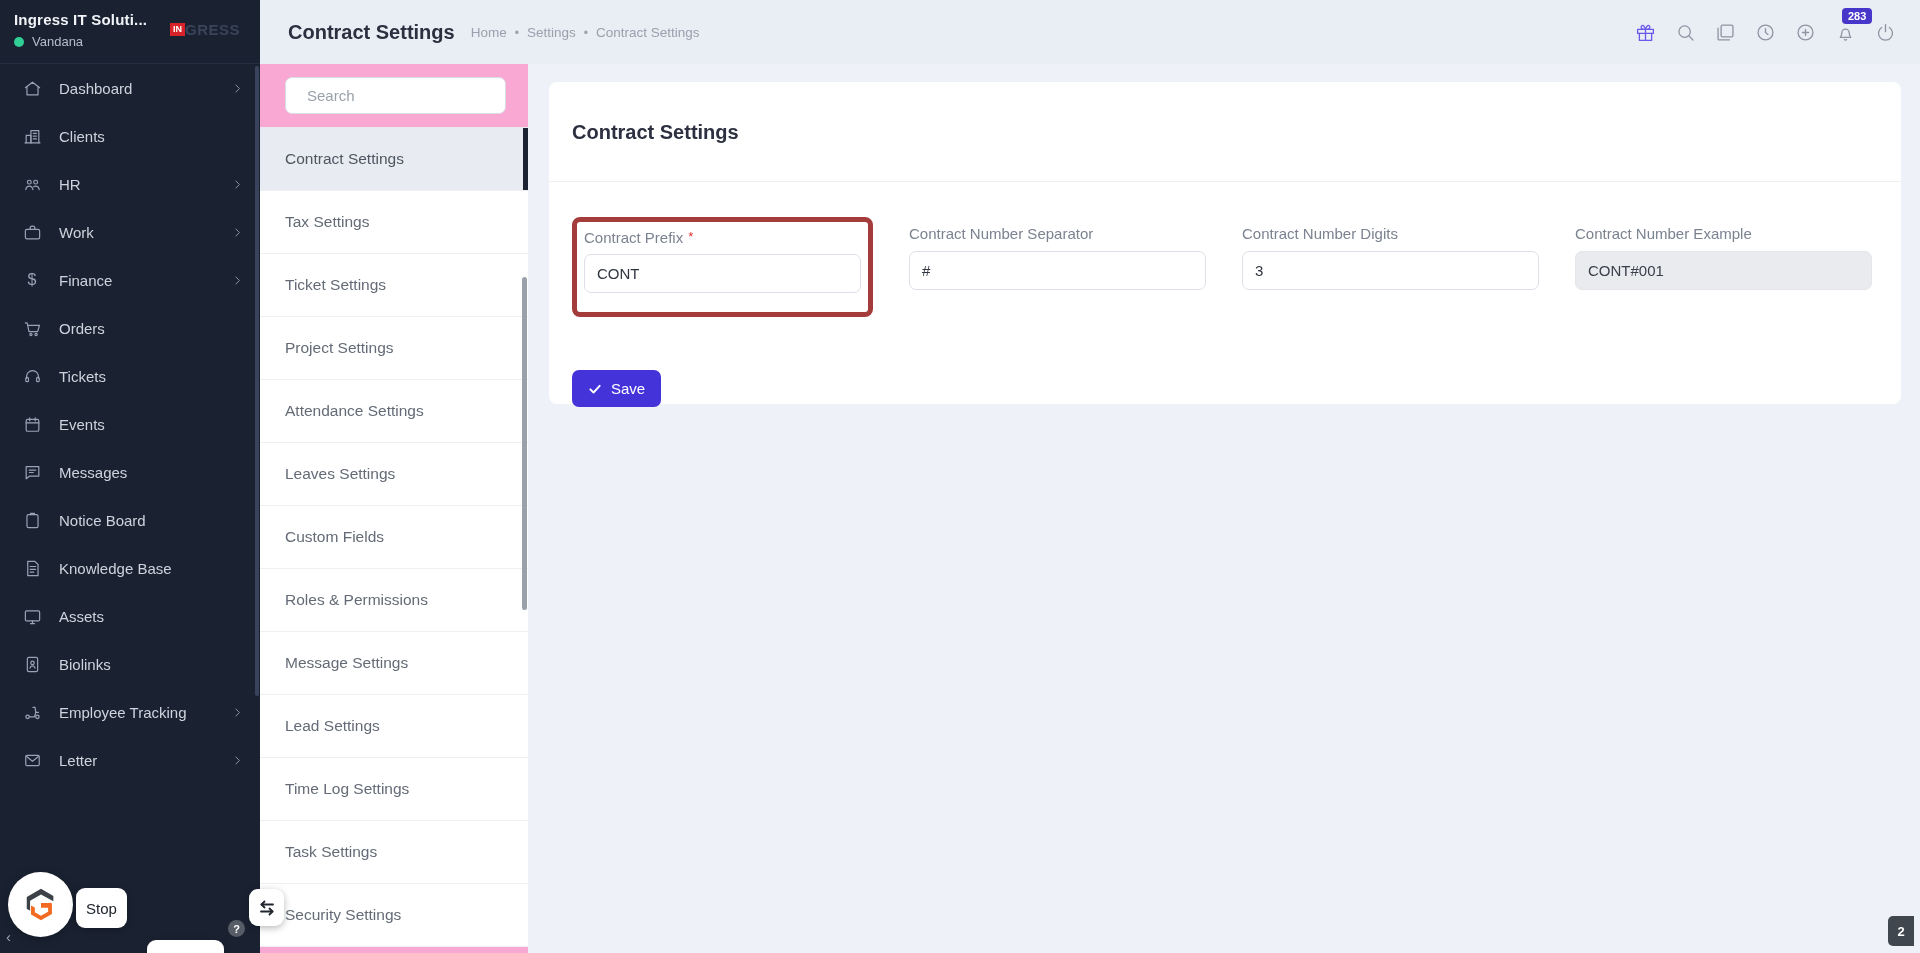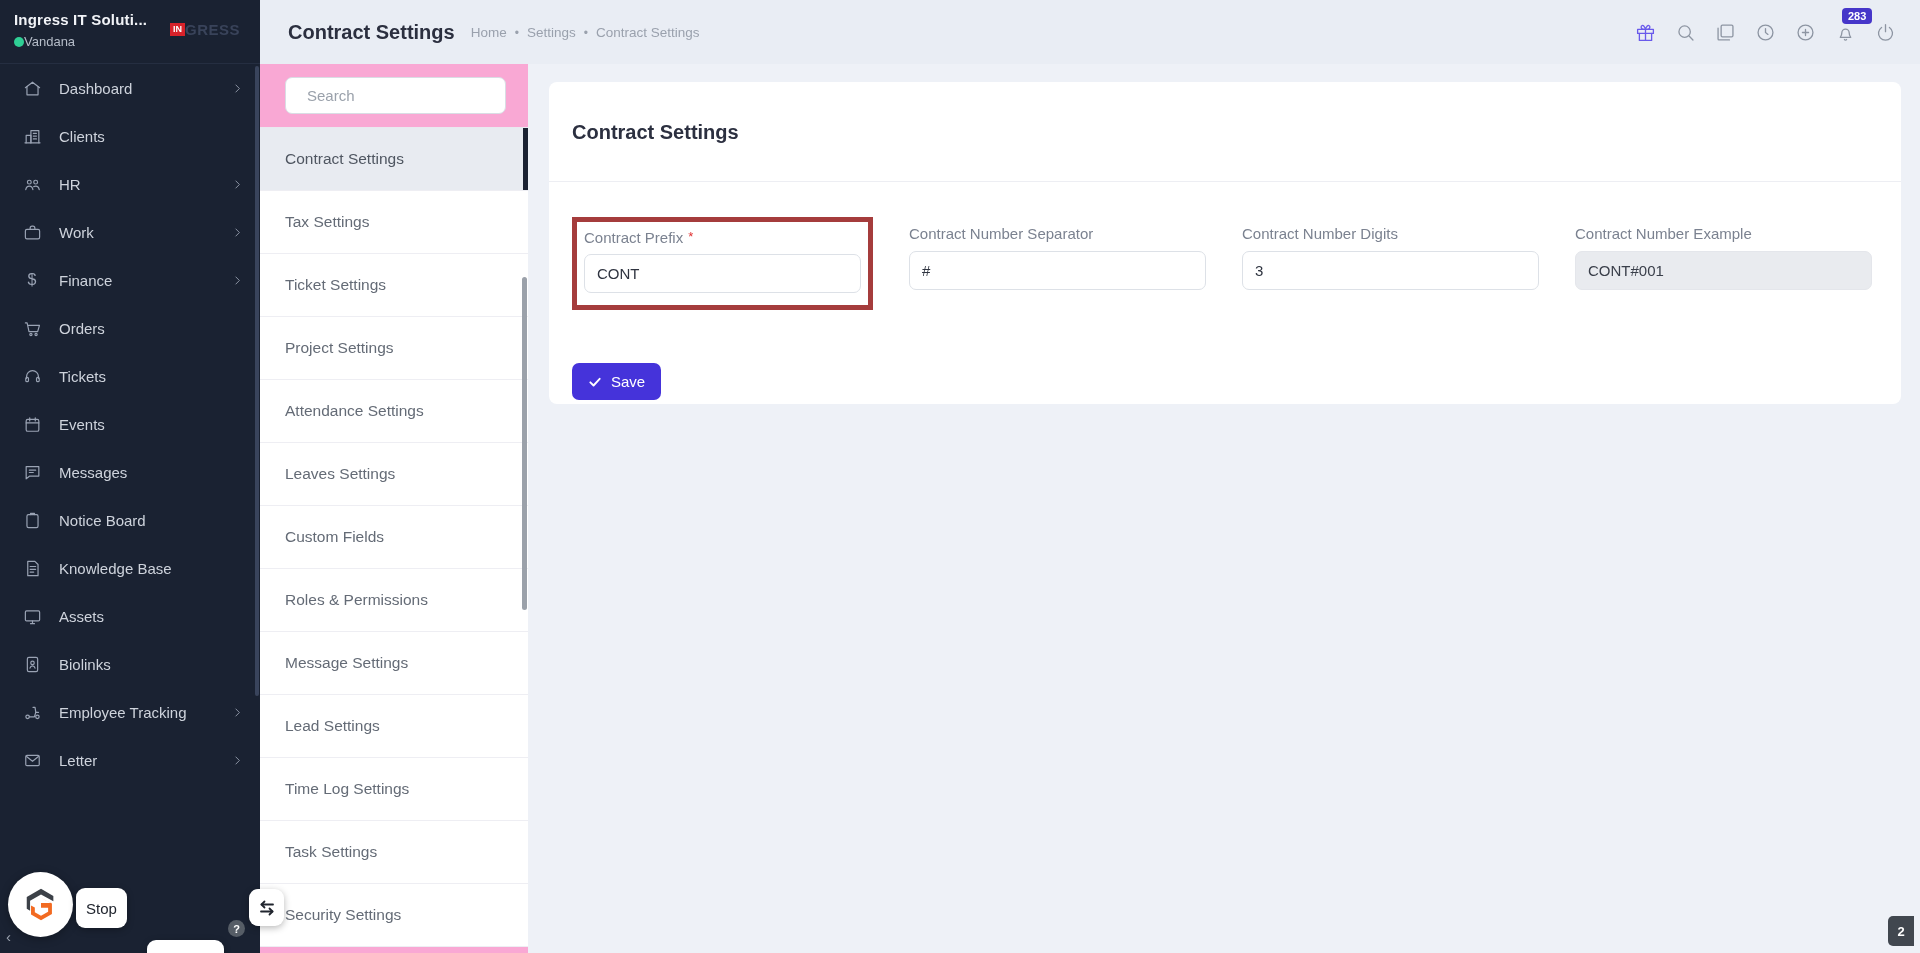--- a/index.html
+++ b/index.html
@@ -9,21 +9,21 @@
     background:#eef1f7;
     font-family:"Liberation Sans", sans-serif;
     -webkit-font-smoothing:antialiased;
   }
   svg { display:block; }
 
   
   .app-sidebar { position:absolute; left:0; top:0; width:260px; height:953px; background:#1a2232; z-index:5; }
   .company { height:64px; padding:11px 22px 0 14px; border-bottom:1px solid #252e41; position:relative; }
   .company-name { color:#f1f3f7; font-size:15px; font-weight:700; letter-spacing:.2px; white-space:nowrap; }
-  .user-row { margin-top:6px; display:flex; align-items:center; }
+  .user-row { margin-top:6px; display:flex; align-items:center; gap:8px; }
   .status-dot { width:10px; height:10px; border-radius:50%; background:#2fcf95; }
   .user-name { color:#b6bdc9; font-size:13px; }
   .brand-chip { position:absolute; right:20px; top:22px; display:flex; align-items:center; line-height:1; }
   .brand-in { background:#d8222a; color:#fff; font-size:9px; font-weight:700; padding:2px 3px; }
   .brand-gress { color:#39435a; font-size:15px; font-weight:700; letter-spacing:.5px; }
   .nav { position:absolute; top:64px; left:0; right:0; }
   .nav-item { height:48px; display:flex; align-items:center; gap:17px; padding:0 16px 0 22px; cursor:pointer; }
   .nav-icon { width:20px; color:#9aa3b4; display:flex; justify-content:center; }
   .nav-dollar { font-size:16px; color:#9aa3b4; width:20px; text-align:center; }
   .nav-label { flex:1; color:#ced3dc; font-size:15px; }
@@ -58,21 +58,21 @@
   
   .content-card { position:absolute; left:549px; top:82px; width:1352px; height:322px; background:#fff; border-radius:8px; }
   .card-title { padding:40px 0 0 23px; font-size:20px; font-weight:600; color:#2c3040; line-height:1; }
   .card-divider { margin-top:39px; border-top:1px solid #edeef3; }
   .fields-row { display:flex; gap:36px; padding:43px 0 0 23px; align-items:flex-start; }
   .field-group { width:297px; }
   .field-label { font-size:15px; color:#7b8290; line-height:15px; }
   .req-mark { color:#e03131; font-size:13px; margin-left:5px; vertical-align:2px; }
   .text-input { margin-top:8px; width:100%; height:39px; border:1px solid #dde1e7; border-radius:7px; padding:0 12px; font-size:15px; color:#2f3440; background:#fff; font-family:inherit; outline:none; }
   .text-input.readonly { background:#e9ebef; border-color:#e4e6eb; color:#3a3f4a; }
-  .annotation-box { width:301px; border:5px solid #a53c3c; border-radius:0; padding:3px 7px 12px 7px; margin-top:-8px; background:#fff; }
+  .annotation-box { width:301px; border:5px solid #a53c3c; border-radius:8px; padding:3px 7px 19px 7px; margin-top:-8px; background:#fff; }
   .annotation-box .field-label { padding-top:5px; display:inline-block; }
   .annotation-box .text-input { margin-top:7px; }
   .save-row { margin:53px 0 0 23px; }
   .save-btn { display:inline-flex; align-items:center; gap:9px; height:37px; padding:16px 16px; background:#4533da; color:#fff; border:none; border-radius:7px; font-size:15px; font-family:inherit; cursor:pointer; }
 
   
   .rec-logo { position:absolute; left:8px; top:872px; width:65px; height:65px; border-radius:50%; background:#fff; box-shadow:0 2px 10px rgba(0,0,0,.3); display:flex; align-items:center; justify-content:center; z-index:30; cursor:pointer; }
   .pill-btn { position:absolute; background:#fff; border:none; border-radius:9px; box-shadow:0 2px 7px rgba(0,0,0,.28); font-size:15px; color:#20252e; font-family:inherit; display:flex; align-items:center; justify-content:center; z-index:30; cursor:pointer; }
   .stop-btn { left:76px; top:888px; width:51px; height:40px; }
   .discard-btn { left:147px; top:940px; width:77px; height:40px; }

